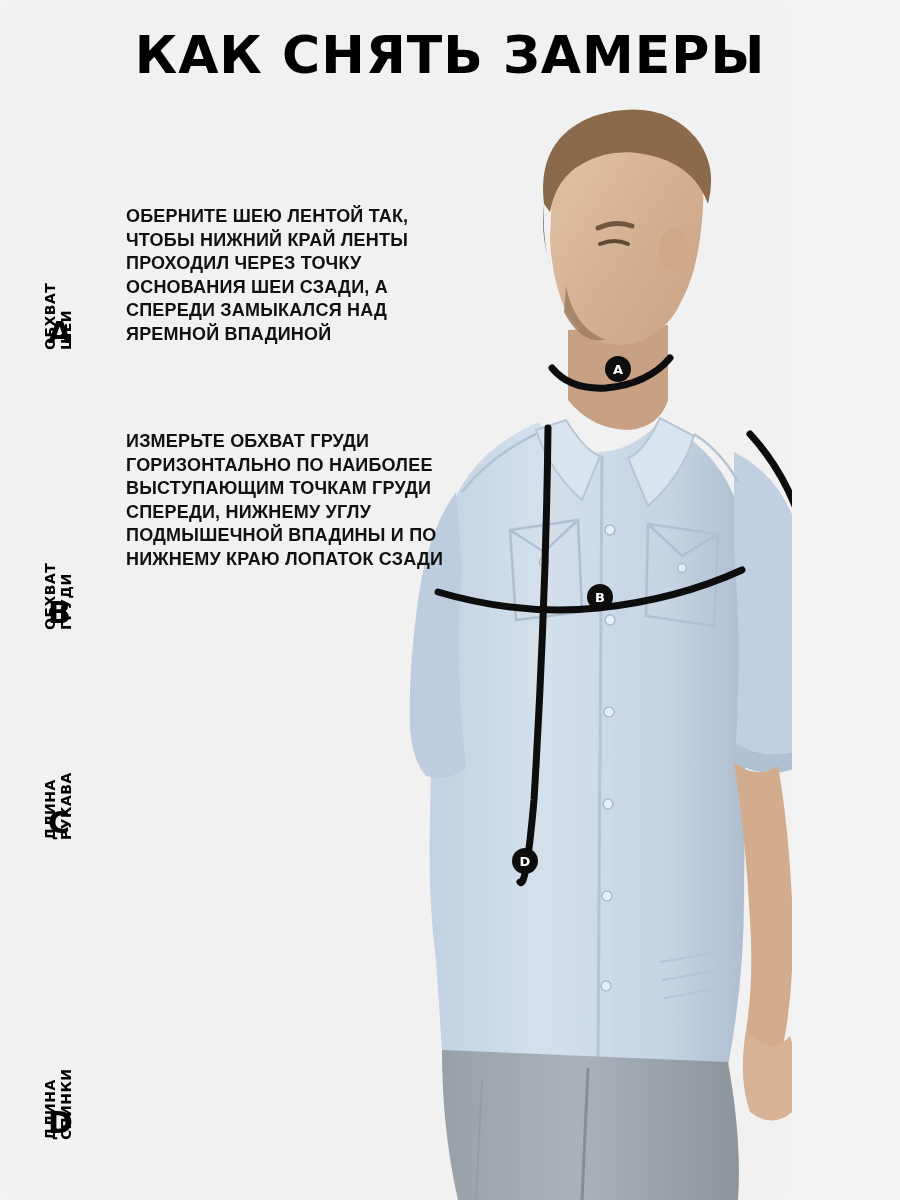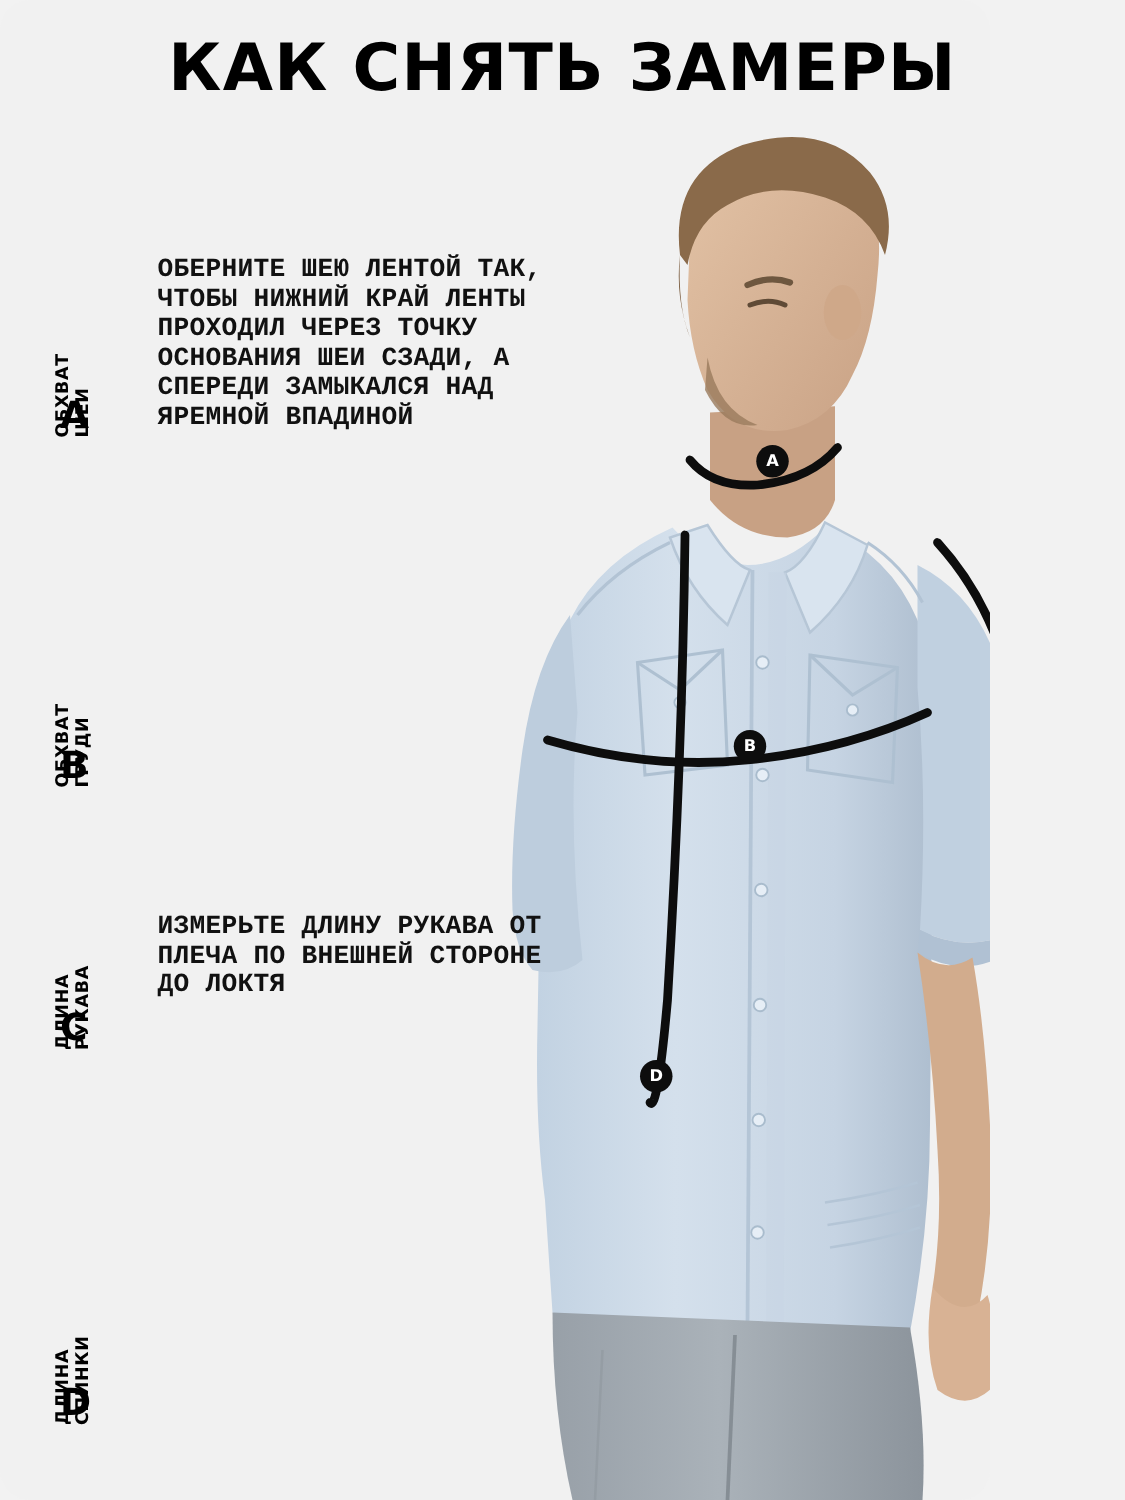--- a/index.html
+++ b/index.html
@@ -80,27 +80,27 @@
     color: #000;
     text-transform: uppercase;
     font-family: "DejaVu Sans", sans-serif;
   }
   .blk-vert span { display: block; }
   .blk-body {
     position: absolute;
     left: 86px;
     top: 0;
     width: 320px;
-    font-size: 21px;
+    font-size: 18px;
     line-height: 23.5px;
     font-weight: 700;
     letter-spacing: 0.2px;
     color: #111;
     text-transform: uppercase;
-    font-family: Liberation Mono, monospace;
+    font-family: Liberation Sans, sans-serif;
   }
 
   
   #block-a { top: 205px;  height: 145px; }
   #block-b { top: 430px;  height: 200px; }
   #block-c { top: 730px;  height: 110px; }
   #block-d { top: 880px;  height: 260px; }
 
   
   .marker {
@@ -248,29 +248,29 @@
     </div>
     <div class="blk-body">ОБЕРНИТЕ ШЕЮ ЛЕНТОЙ ТАК, ЧТОБЫ НИЖНИЙ КРАЙ ЛЕНТЫ ПРОХОДИЛ ЧЕРЕЗ ТОЧКУ ОСНОВАНИЯ ШЕИ СЗАДИ, А СПЕРЕДИ ЗАМЫКАЛСЯ НАД ЯРЕМНОЙ ВПАДИНОЙ</div>
   </div>
 
   <div class="block" id="block-b">
     <div class="blk-letter">B</div>
     <div class="blk-vert">
       <span>ОБХВАТ</span>
       <span>ГРУДИ</span>
     </div>
+    <div class="blk-body">ИЗМЕРЬТЕ ОБХВАТ ГРУДИ ГОРИЗОНТАЛЬНО ПО НАИБОЛЕЕ ВЫСТУПАЮЩИМ ТОЧКАМ ГРУДИ СПЕРЕДИ, НИЖНЕМУ УГЛУ ПОДМЫШЕЧНОЙ ВПАДИНЫ И ПО НИЖНЕМУ КРАЮ ЛОПАТОК СЗАДИ</div>
   </div>
 
   <div class="block" id="block-c">
     <div class="blk-letter">C</div>
     <div class="blk-vert">
       <span>ДЛИНА</span>
       <span>РУКАВА</span>
     </div>
-    <div class="blk-body">ИЗМЕРЬТЕ ДЛИНУ РУКАВА ОТ ПЛЕЧА ПО ВНЕШНЕЙ СТОРОНЕ ДО ЛОКТЯ</div>
   </div>
 
   <div class="block" id="block-d">
     <div class="blk-letter">D</div>
     <div class="blk-vert">
       <span>ДЛИНА</span>
       <span>СПИНКИ</span>
     </div>
   </div>
 

